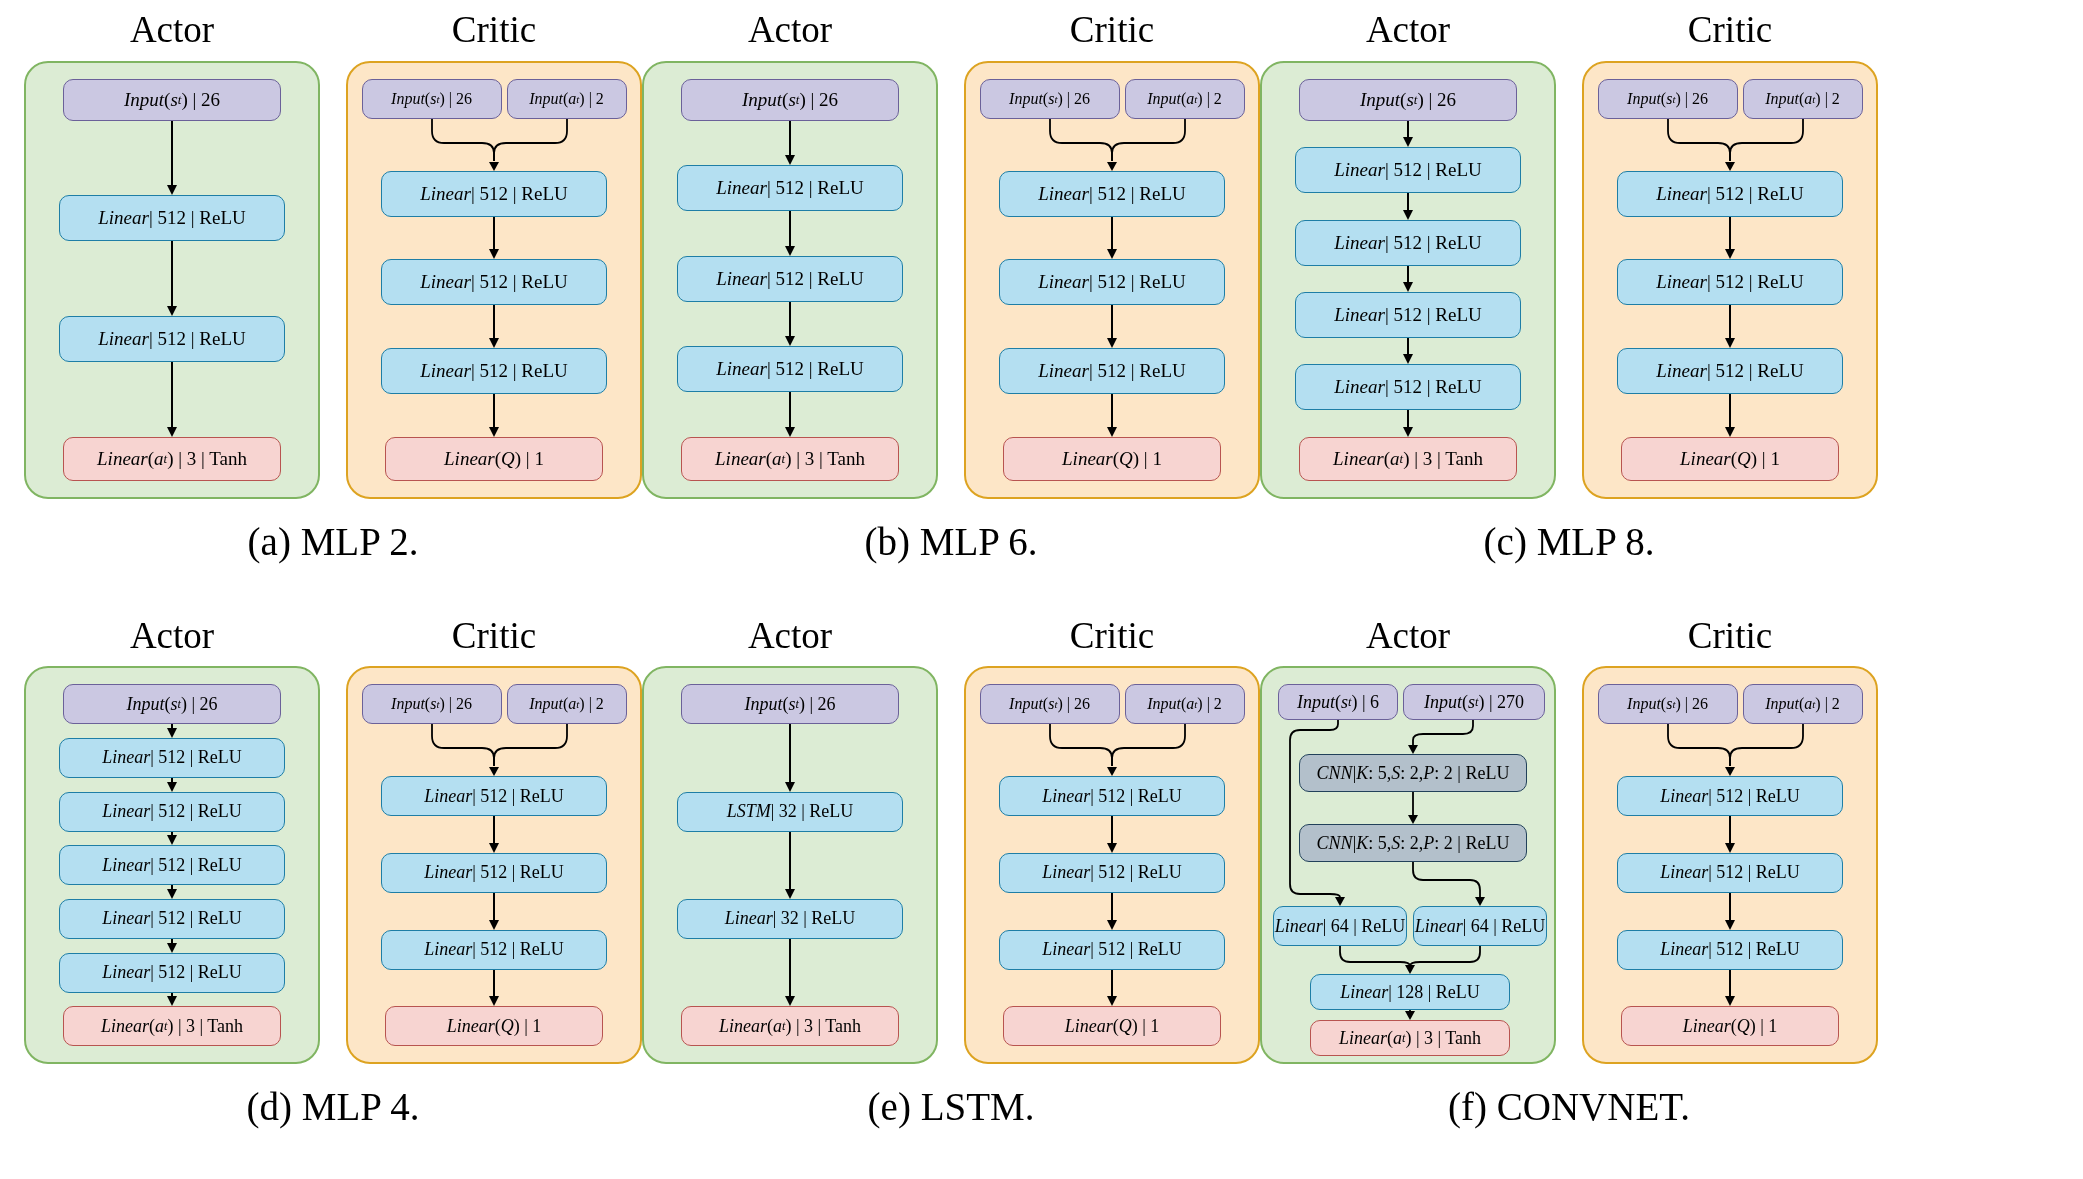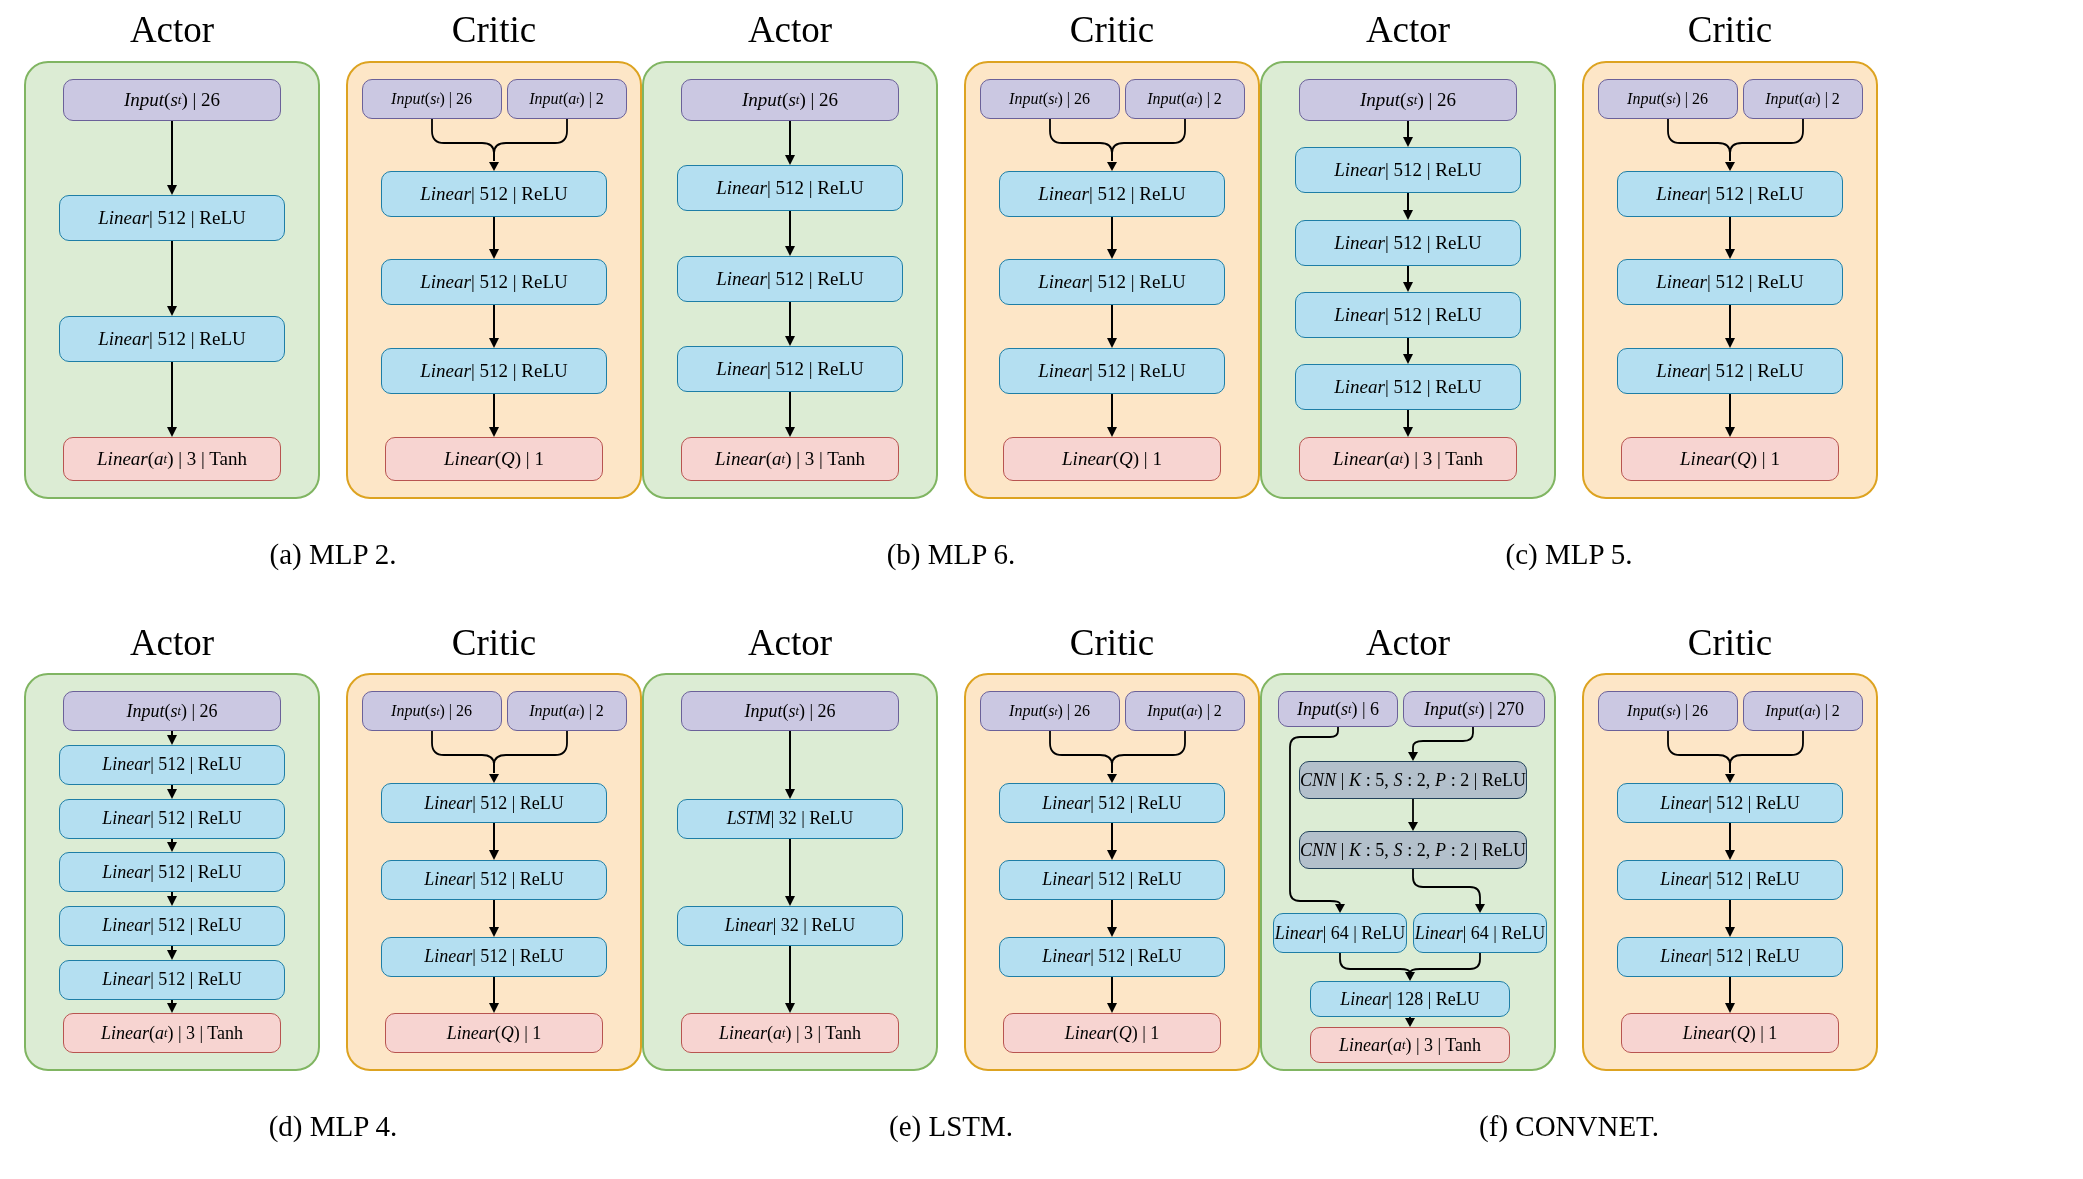--- a/index.html
+++ b/index.html
@@ -17,38 +17,38 @@
   .row2 .panel{height:398px;}
   .panel.actor{background:var(--actor-fill);border-color:var(--actor-border);}
   .panel.critic{background:var(--critic-fill);border-color:var(--critic-border);}
   .box{border:1.6px solid;border-radius:10px;display:flex;align-items:center;justify-content:center;
        box-sizing:border-box;font-size:19px;white-space:nowrap;flex:0 0 auto;}
   .row2 .box{font-size:18px;}
   .box i{font-style:italic;}
   .box sub{font-size:0.68em;line-height:0;}
   .box.input{background:var(--input-fill);border-color:var(--input-border);text-align:center;}
   .box.linear{background:var(--linear-fill);border-color:var(--linear-border);}
-  .box.cnn{background:var(--cnn-fill);border-color:var(--cnn-border);justify-content:space-between;}
+  .box.cnn{background:var(--cnn-fill);border-color:var(--cnn-border);}
   .box.output{background:var(--output-fill);border-color:var(--output-border);}
   .stack-main{width:226px;height:46px;}
   .row2 .stack-main{height:40px;}
   .stack-input{width:218px;height:42px;}
   .row2 .stack-input{height:40px;}
   .stack-output{width:218px;height:44px;}
   .row2 .stack-output{height:40px;}
   .inputs-row{display:flex;gap:5px;justify-content:center;flex:0 0 auto;}
   .inputs-row .box{height:40px;font-size:16px;}
   .ci-left{width:140px;}
   .ci-right{width:120px;}
   .conn{flex:1 1 0;min-height:13px;display:flex;flex-direction:column;align-items:center;}
   .conn .l{width:2px;flex:1;min-height:2px;background:var(--arrow);}
   .conn .h{width:0;height:0;border-left:5.5px solid transparent;border-right:5.5px solid transparent;
            border-top:10px solid var(--arrow);}
   .merge-svg{flex:0 0 auto;}
-  .caption{font-size:29px;margin-top:40px;line-height:1.1;}
+  .caption{font-size:39px;margin-top:22px;line-height:1.1;}
   
   .cv{position:relative;}
   .cv .box{position:absolute;}
   .cv-svg{position:absolute;left:0;top:0;width:296px;height:398px;}
   .cv-in1{left:16px;top:16px;width:120px;height:36px;font-size:15px;}
   .cv-in2{left:141px;top:16px;width:142px;height:36px;font-size:15px;}
   .cv-cnn1{left:37px;top:86px;width:228px;height:38px;font-size:15.5px;}
   .cv-cnn2{left:37px;top:156px;width:228px;height:38px;font-size:15.5px;}
   .cv-b1{left:11px;top:238px;width:134px;height:40px;font-size:14.5px;}
   .cv-b2{left:151px;top:238px;width:134px;height:40px;font-size:14.5px;}
@@ -234,21 +234,21 @@
               </div>
               <div class="box linear stack-main"><i>Linear</i> | 512 | ReLU</div>
               <div class="conn">
                 <span class="l"></span>
                 <span class="h"></span>
               </div>
               <div class="box output stack-output"><i>Linear</i>(<i>Q</i>) | 1</div>
             </div>
           </div>
         </div>
-        <div class="caption">(c) MLP 5.</div>
+        <div class="caption">(c) MLP 8.</div>
       </div>
     </div>
   <div class="fig-row row2 second">
       <div class="figure">
         <div class="panels">
           <div class="panel-col">
             <div class="panel-title">Actor</div>
             <div class="panel actor">
               <div class="box input stack-input"><i>Input</i>(<i>s</i><sub><i>t</i></sub>) | 26</div>
               <div class="conn">

